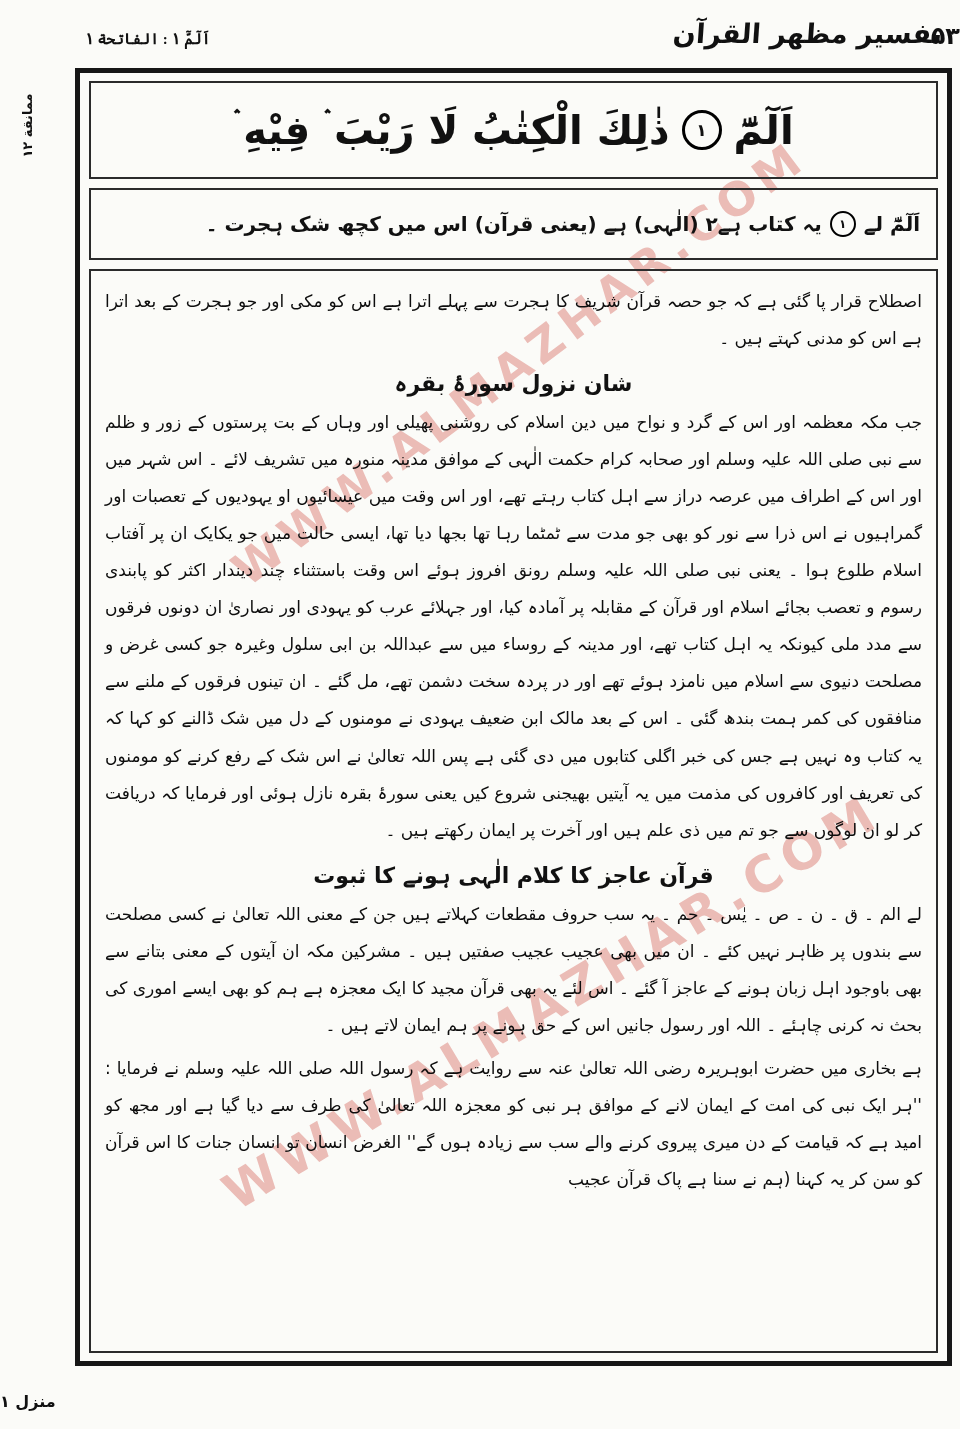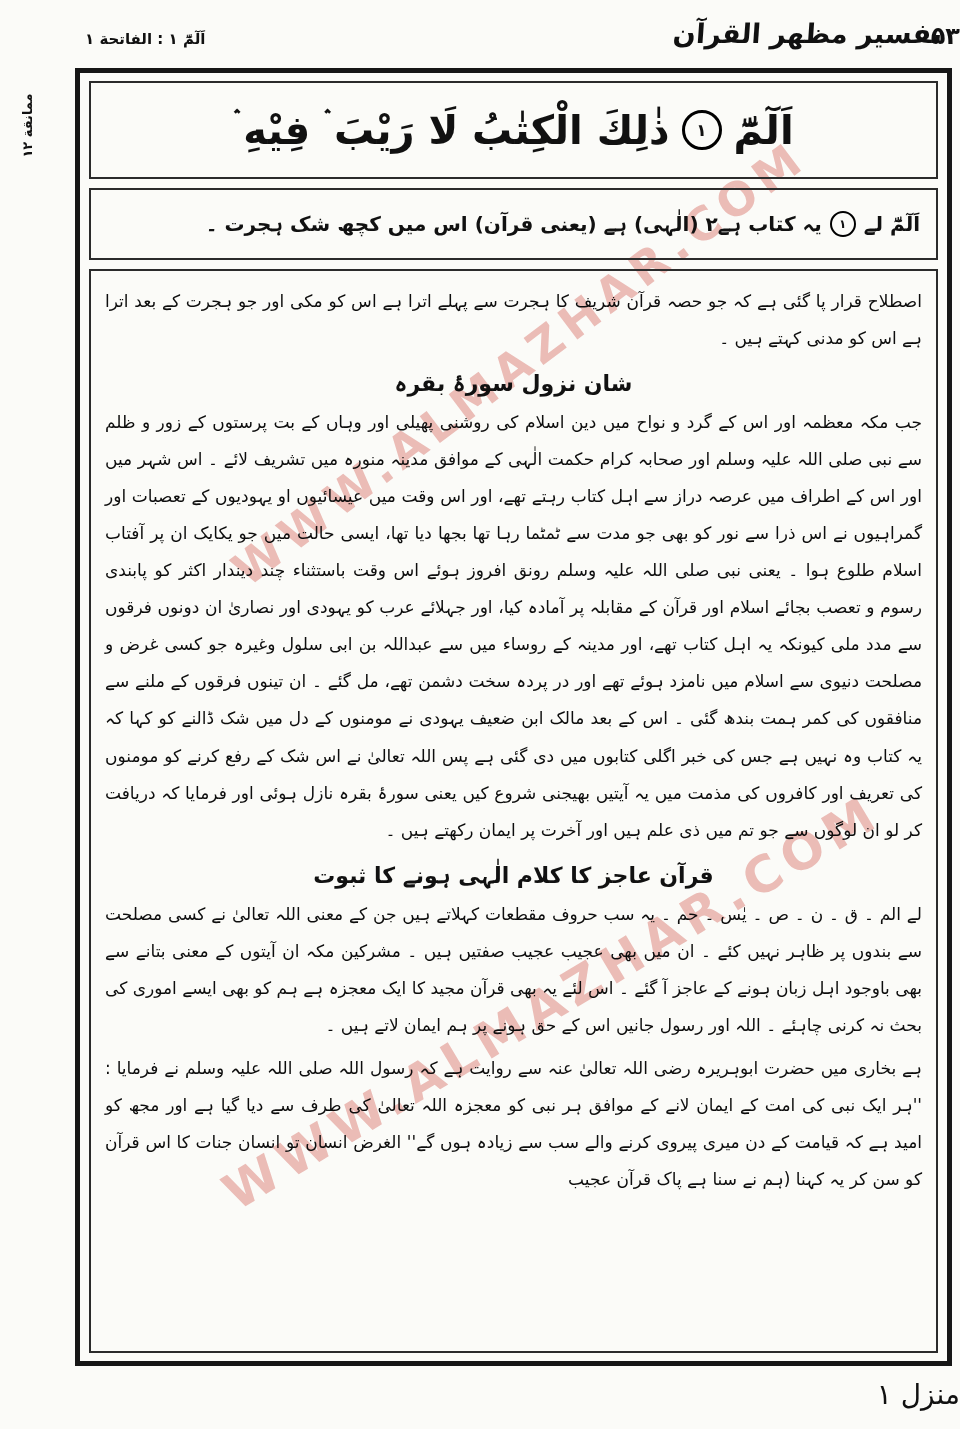--- a/index.html
+++ b/index.html
@@ -7,21 +7,21 @@
     width:960px;height:1429px;position:relative;overflow:hidden;
     background:#fbfbf8;
     font-family:"DejaVu Sans", sans-serif;
     color:#111;
   }
   .page{position:absolute;inset:0;}
 
   
   .header-left{
     position:absolute;top:30px;left:85px;
-    font-size:15px;font-weight:bold;direction:rtl;
+    font-size:15px;font-weight:bold;direction:rtl;font-family:Liberation Serif, serif;
   }
   .header-center{
     position:absolute;top:22px;left:0;right:0;text-align:right;
     font-size:24px;font-weight:bold;
   }
   .header-right{
     position:absolute;top:18px;right:18px;
     font-size:27px;font-weight:bold;direction:rtl;
     transform:skewX(-4deg);
   }
@@ -81,22 +81,22 @@
     margin:6px 0;font-size:17px;line-height:2.18;
     text-align:justify;text-align-last:right;color:#0d0d0d;
   }
   .heading{
     margin:14px 0 8px;text-align:center;
     font-size:22px;font-weight:bold;
   }
 
   
   .footer{
-    position:absolute;left:0;right:0;bottom:18px;text-align:right;
-    font-size:28px;font-weight:normal;direction:rtl;
+    position:absolute;left:0;right:0;bottom:18px;text-align:left;
+    font-size:16px;font-weight:bold;direction:rtl;
   }
 </style>
 </head>
 <body>
 
 <div class="page">
 
   <div class="watermark wm1">WWW.ALMAZHAR.COM</div>
   <div class="watermark wm2">WWW.ALMAZHAR.COM</div>
 

